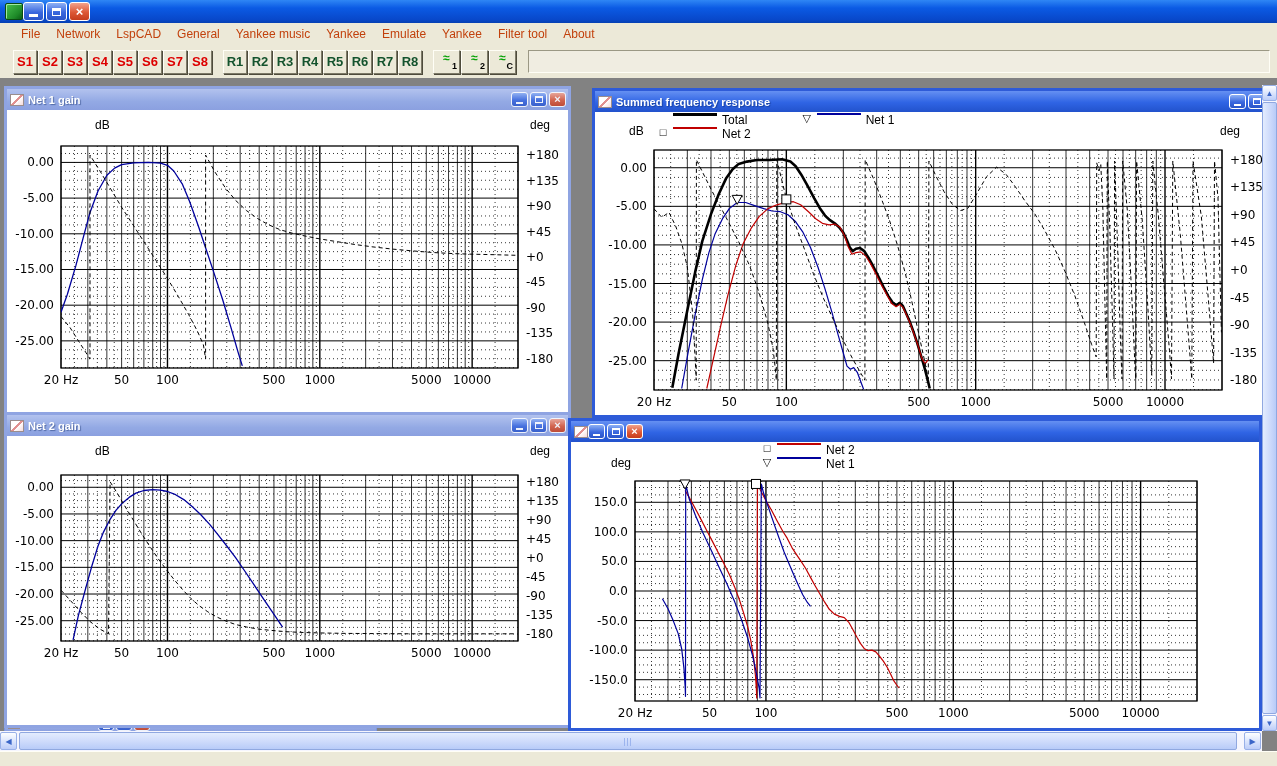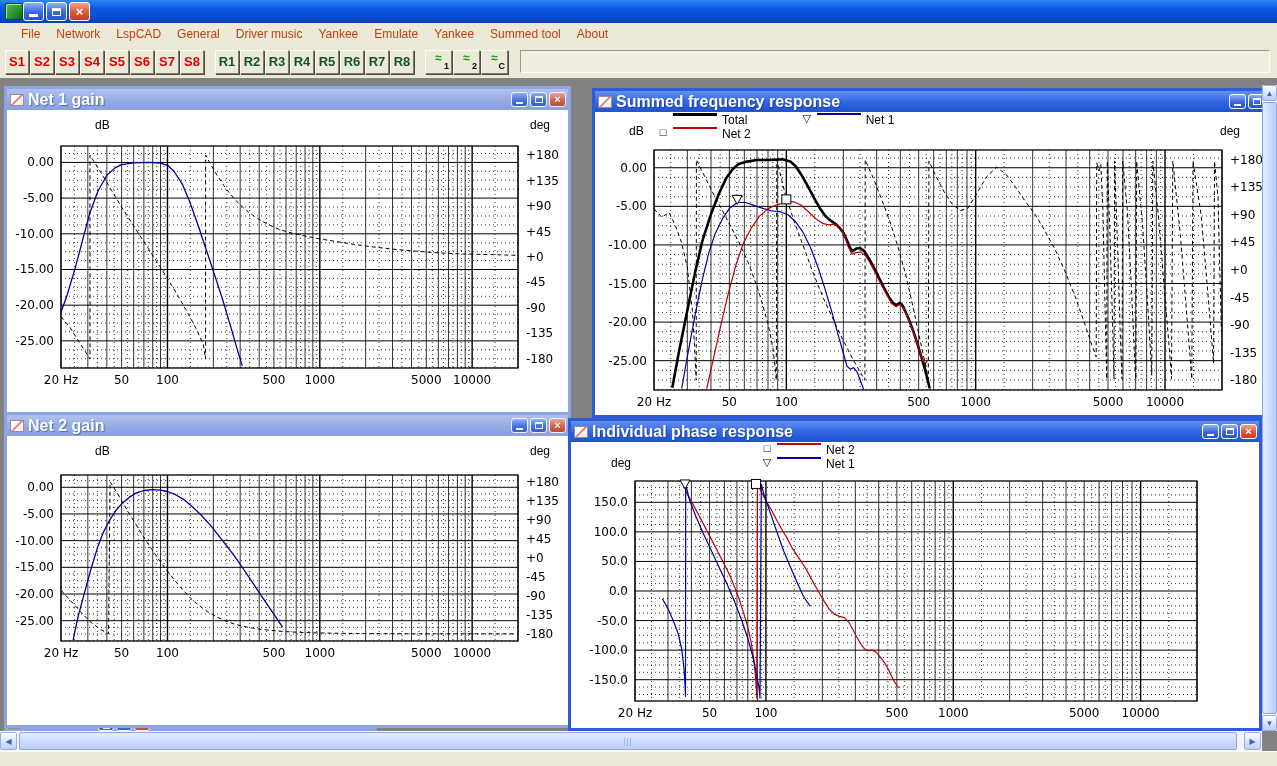--- a/index.html
+++ b/index.html
@@ -23,21 +23,21 @@
   .mbtn.close{background:linear-gradient(180deg,#f2a28c 0%,#dd5836 55%,#c63d1c 100%)}
   .g-min{display:block;width:9px;height:3px;background:#fff;margin-top:8px}
   .g-max{display:block;width:9px;height:8px;border:1px solid #fff;border-top-width:3px;box-sizing:border-box}
   .g-x{color:#fff;font-size:13px;font-weight:bold;line-height:1}
 
   
   .menubar{position:absolute;left:0;top:23px;width:1277px;height:22px;box-sizing:border-box;
     background:#ece9d8;display:flex;align-items:center;padding-left:13px;font-size:12px;color:#c2410c}
   .menu-item{padding:3px 8px;cursor:default}
   .toolbar{position:absolute;left:0;top:45px;width:1277px;height:33px;box-sizing:border-box;
-    background:#ece9d8;display:flex;align-items:center;padding-left:5px}
+    background:#ece9d8;display:flex;align-items:center;padding-left:13px}
   .tb{width:24px;height:24px;margin-right:1px;box-sizing:border-box;padding:0;
     background:#ece9d8;border:1px solid;border-color:#fffef6 #7d7a68 #7d7a68 #fffef6;
     box-shadow:1px 1px 0 #4e4b3c;font-weight:bold;font-size:13px;
     font-family:"Liberation Sans",sans-serif;
     display:flex;align-items:center;justify-content:center;cursor:default}
   .tb.s{color:#dd0000}.tb.r{color:#14532d}
   .tb.ic{width:27px;flex-direction:column;line-height:1}
   .ic-g{color:#00a000;font-size:12px;height:10px;font-weight:bold}
   .ic-s{color:#000;font-size:9px;height:10px;align-self:flex-end;margin-right:2px}
   .tb-sep{width:10px}
@@ -49,21 +49,21 @@
 
   
   .win{position:absolute;border:3px solid;box-sizing:border-box;background:#fff}
   .win.active{border-color:#2e5bd8}
   .win.inactive{border-color:#8fa4e2}
   .tbar{height:21px;display:flex;align-items:center;padding:0 2px;box-sizing:border-box}
   .win.active .tbar{background:linear-gradient(180deg,#6590f2 0%,#2f64e4 55%,#2252cc 100%)}
   .win.inactive .tbar{background:linear-gradient(180deg,#b2c2ee 0%,#93a9e4 60%,#8ba0e0 100%)}
   .wicon{width:14px;height:12px;margin-left:1px;border:1px solid #9a8d8d;box-sizing:border-box;
     background:linear-gradient(135deg,#ffffff 0%,#ffffff 45%,#e09090 45%,#e09090 55%,#ffffff 55%,#f6dada 100%)}
-  .wtitle{color:#fff;font-weight:bold;font-size:16px;margin-left:4px;flex:1;
+  .wtitle{color:#fff;font-weight:bold;font-size:11px;margin-left:4px;flex:1;
     white-space:nowrap;overflow:hidden;text-shadow:1px 1px 1px rgba(0,30,90,.45)}
   .wbtns{display:flex;gap:2px}
   .wbtn{width:17px;height:15px;border-radius:3px;border:1px solid #fff;box-sizing:border-box;
     display:flex;align-items:center;justify-content:center;flex:none;
     background:linear-gradient(180deg,#8eb0f4 0%,#3967de 55%,#2b55c8 100%)}
   .wbtn.close{background:linear-gradient(180deg,#f2a28c 0%,#dd5836 55%,#c63d1c 100%)}
   .win.inactive .wbtn{opacity:.85}
   .wbtn .g-min{width:7px;height:2px;margin-top:7px}
   .wbtn .g-max{width:8px;height:7px;border-top-width:2px}
   .wbtn .g-x{font-size:11px}
@@ -139,25 +139,25 @@
         <span class="g-x">×</span>
       </span>
   </span>
 </div>
 
 <div class="menubar" id="menubar">
     <span class="menu-item">File</span>
     <span class="menu-item">Network</span>
     <span class="menu-item">LspCAD</span>
     <span class="menu-item">General</span>
-    <span class="menu-item">Driver music</span>
+    <span class="menu-item">Yankee music</span>
     <span class="menu-item">Yankee</span>
     <span class="menu-item">Emulate</span>
     <span class="menu-item">Yankee</span>
-    <span class="menu-item">Summed tool</span>
+    <span class="menu-item">Filter tool</span>
     <span class="menu-item">About</span>
   </div>
 <div class="toolbar" id="toolbar">
     <button class="tb s">S1</button>
     <button class="tb s">S2</button>
     <button class="tb s">S3</button>
     <button class="tb s">S4</button>
     <button class="tb s">S5</button>
     <button class="tb s">S6</button>
     <button class="tb s">S7</button>
@@ -606,21 +606,20 @@
           </clipPath>
           <path d="M66.1 203.9L71.4 179.4L78.6 152.7L85.1 129.2L91.0 110.0L96.5 96.1L103.1 83.3L109.1 74.2L114.6 67.8L122.1 61.4L128.9 57.1L136.9 54.5L145.7 53.7L153.5 54.2L160.5 55.5L168.6 58.7L176.8 63.6L185.1 70.5L193.6 78.5L202.9 88.6L211.1 98.8L219.8 110.0L228.6 121.7L237.4 134.5L246.1 147.4L254.6 160.2L262.9 172.4L270.2 183.1L275.6 191.1" fill="none" stroke="#00009c" stroke-width="1.3" stroke-linejoin="round" clip-path="url(#clip2)"></path>
           <path d="M54.0 154.2L63.2 164.3L73.9 176.2L83.0 185.5L92.9 193.1L101.5 197.8L103.1 45.8L110.5 57.6L118.5 71.2L126.7 84.7L135.0 98.3L143.2 111.0L151.3 122.8L159.1 133.4L167.4 144.0L175.8 153.8L184.1 162.7L192.4 169.9L200.8 175.8L209.6 180.9L218.9 185.1L228.6 188.5L239.5 191.0L251.4 193.1L264.3 194.4L279.0 195.7L296.4 196.5L316.0 197.0L339.6 197.4L367.9 197.6L404.5 197.8L441.5 197.8L477.2 197.8L509.3 197.8" fill="none" stroke="#000000" stroke-width="1" stroke-linejoin="round" clip-path="url(#clip2)" stroke-dasharray="4 3"></path>
         </svg></div>
   </div>
 </div>
 
 <div class="win active" id="win-ind">
   <div class="tbar">
     <span class="wicon"></span>
-    <span class="wtitle">Individual phase response</span>
     <span class="wbtns">
         <span class="wbtn">
           <span class="g-min"></span>
         </span>
         <span class="wbtn">
           <span class="g-max"></span>
         </span>
         <span class="wbtn close">
           <span class="g-x">×</span>
         </span>

